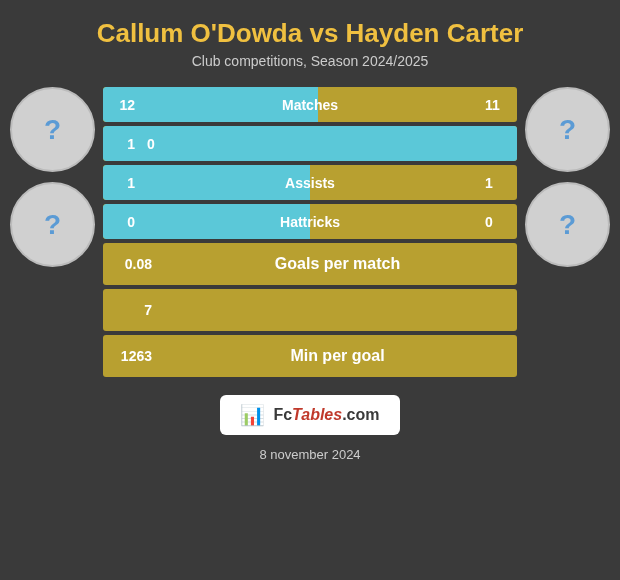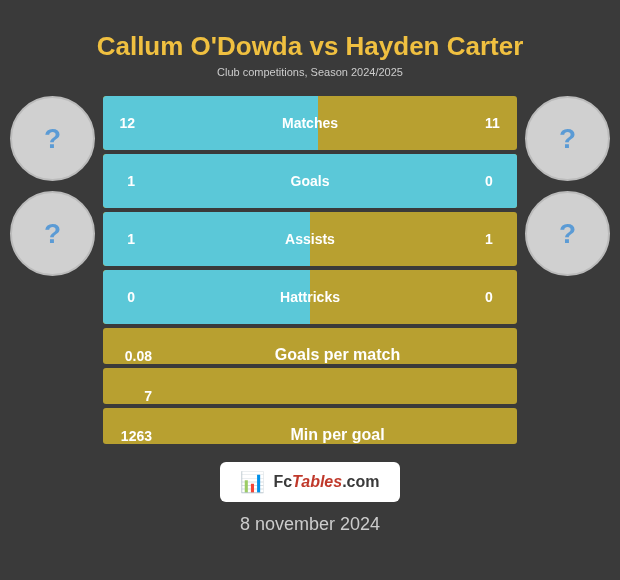--- a/index.html
+++ b/index.html
@@ -16,26 +16,26 @@
       background: #3a3a3a;
       display: flex;
       flex-direction: column;
       align-items: center;
     }
     .title {
       color: #f0c040;
       font-size: 26px;
       font-weight: bold;
       text-align: center;
-      margin-top: 31px;
+      margin-top: 18px;
       margin-bottom: 4px;
     }
     .subtitle {
       color: #ccc;
-      font-size: 11px;
+      font-size: 14px;
       text-align: left;
       margin-bottom: 18px;
     }
     .main-area {
       display: flex;
       flex-direction: row;
       align-items: flex-start;
       width: 100%;
       padding: 0 10px;
       gap: 0;
@@ -74,21 +74,21 @@
     .stats-area {
       flex: 1;
       display: flex;
       flex-direction: column;
       gap: 4px;
     }
     .stat-row {
       display: flex;
       flex-direction: row;
       align-items: center;
-      height: 54px;
+      height: 35px;
       background: #b8a030;
       border-radius: 3px;
       position: relative;
       overflow: hidden;
     }
     .stat-bar-fill {
       position: absolute;
       left: 0;
       top: 0;
       height: 100%;
@@ -122,22 +122,22 @@
       font-size: 14px;
       font-weight: bold;
       min-width: 38px;
       text-align: left;
       padding-left: 6px;
       padding-right: 16px;
     }
     .stat-row-single {
       display: flex;
       flex-direction: row;
-      align-items: flex-end;
-      height: 36px;
+      align-items: center;
+      height: 42px;
       background: #b8a030;
       border-radius: 3px;
       position: relative;
       overflow: hidden;
     }
     .stat-row-single .stat-left-val {
       color: white;
       font-size: 14px;
       font-weight: bold;
       min-width: 55px;
@@ -167,21 +167,21 @@
       color: #3a3a3a;
       font-size: 16px;
       font-weight: bold;
     }
     .badge-text span {
       color: #c0392b;
       font-style: italic;
     }
     .date-text {
       color: #ccc;
-      font-size: 18px;
+      font-size: 13px;
       margin-top: 12px;
       text-align: center;
     }
   </style>
 </head>
 <body>
 
 <div class="container">
   <div class="title">Callum O'Dowda vs Hayden Carter</div>
   <div class="subtitle">Club competitions, Season 2024/2025</div>
@@ -200,21 +200,20 @@
     <div class="stats-area" id="stats-area">
     <div class="stat-row">
           <div class="stat-bar-fill" style="width: 52%;"></div>
           <span class="stat-left-val">12</span>
           <span class="stat-label">Matches</span>
           <span class="stat-right-val">11</span>
         </div>
         <div class="stat-row">
           <div class="stat-bar-fill" style="width: 100%;"></div>
           <span class="stat-left-val">1</span>
-          <span class="stat-label">Goals</span>
           <span class="stat-right-val">0</span>
         </div>
         <div class="stat-row">
           <div class="stat-bar-fill" style="width: 50%;"></div>
           <span class="stat-left-val">1</span>
           <span class="stat-label">Assists</span>
           <span class="stat-right-val">1</span>
         </div>
         <div class="stat-row">
           <div class="stat-bar-fill" style="width: 50%;"></div>

